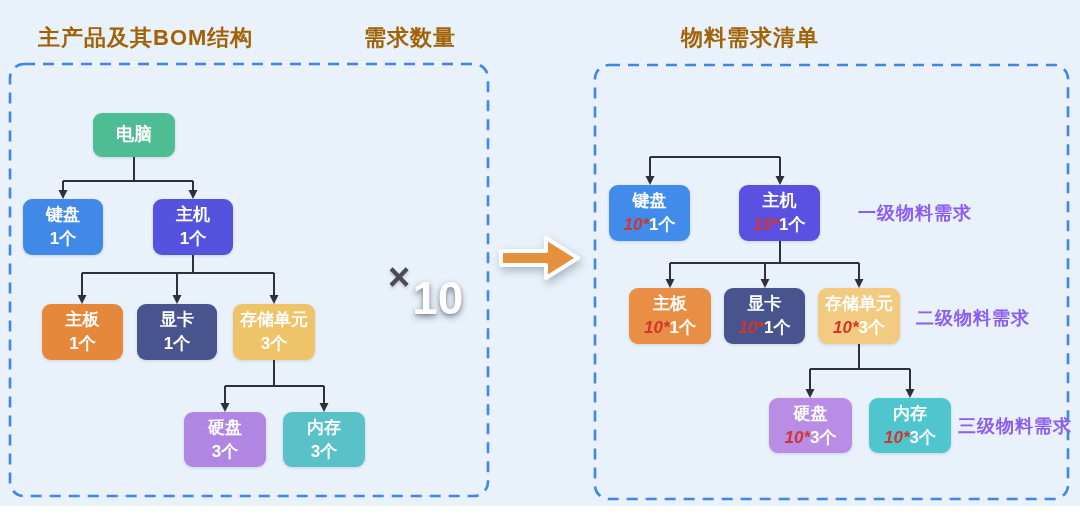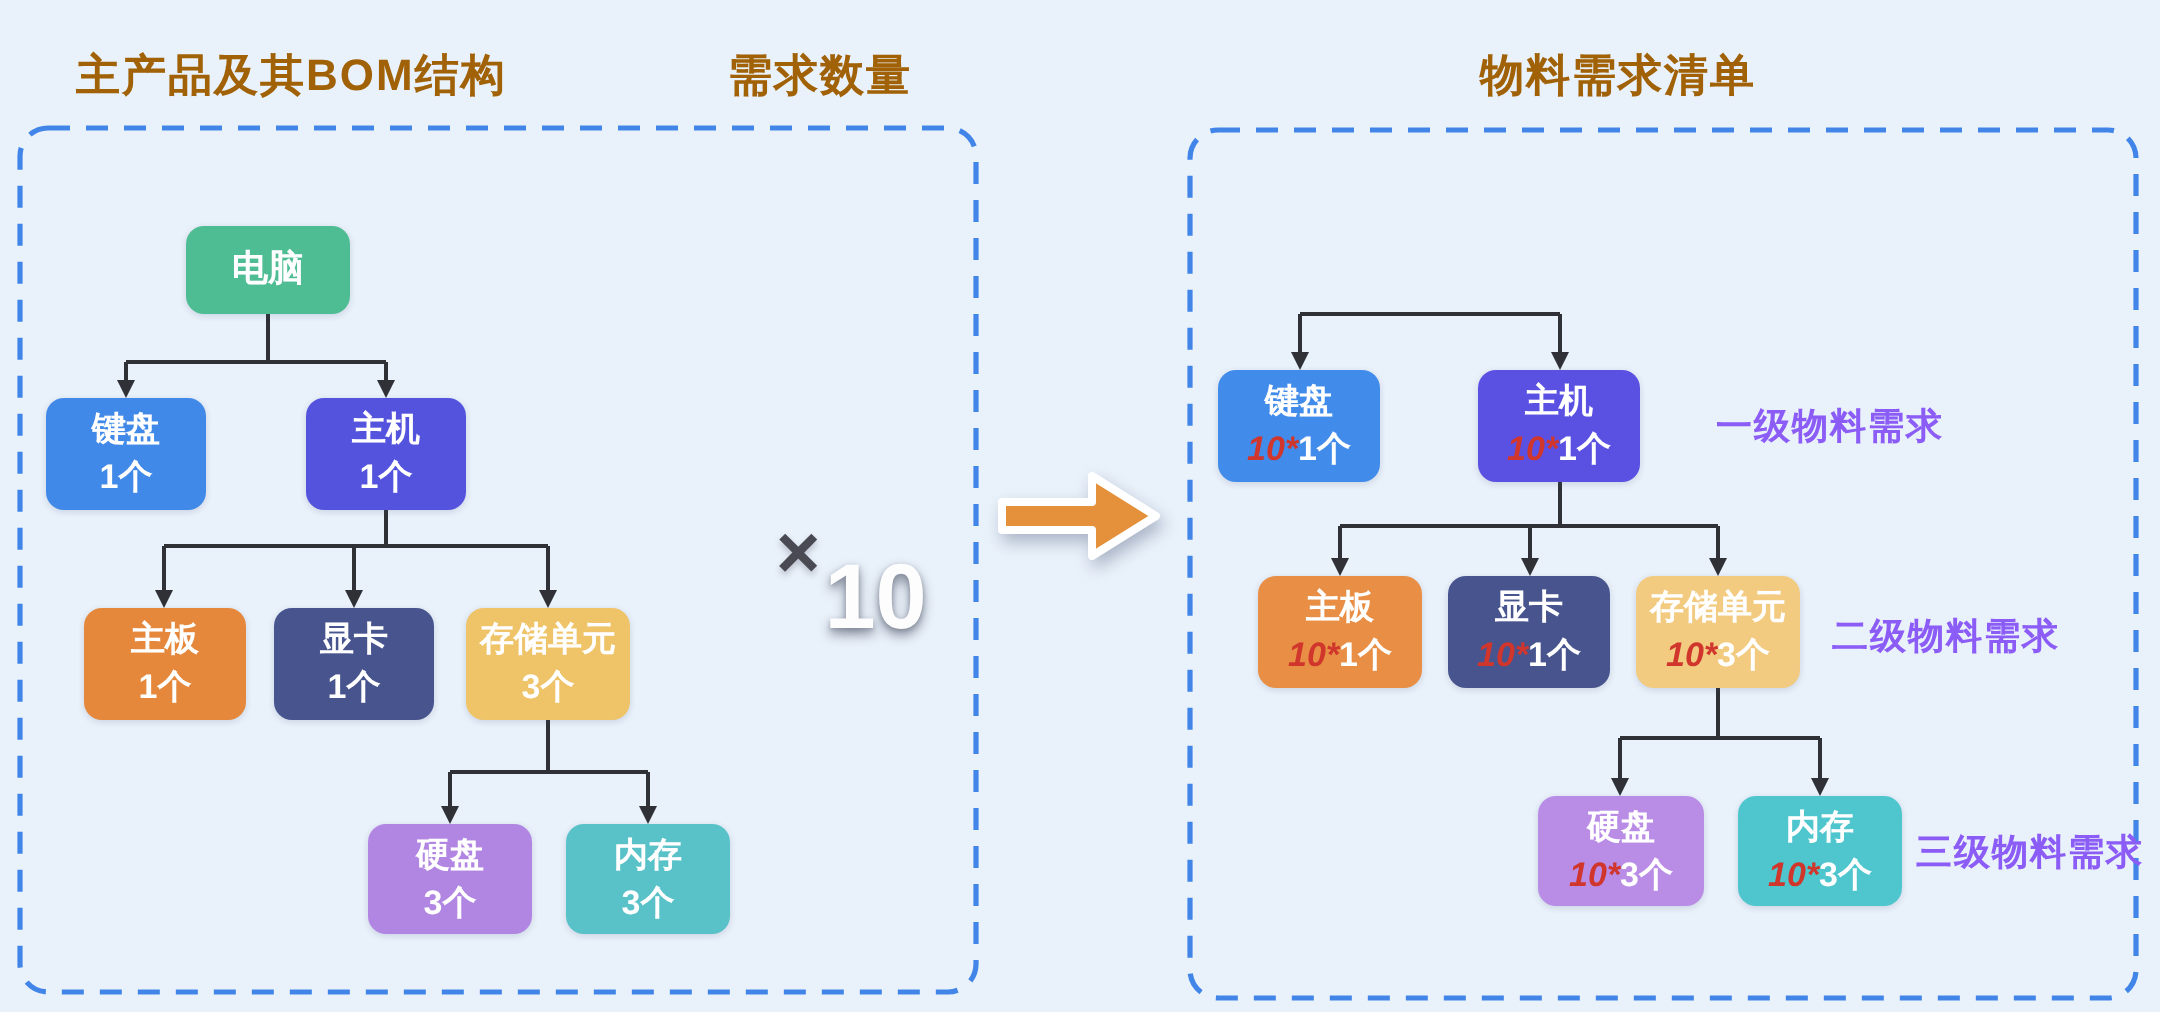--- a/index.html
+++ b/index.html
@@ -77,21 +77,21 @@
       <polygon points="665.5,279 674.5,279 670,288"></polygon>
       <polygon points="760.5,279 769.5,279 765,288"></polygon>
       <polygon points="854.5,279 863.5,279 859,288"></polygon>
       <polygon points="805.5,389 814.5,389 810,398"></polygon>
       <polygon points="905.5,389 914.5,389 910,398"></polygon>
     </g>
   </svg>
 
   <div class="title" style="left:38px;top:23px">主产品及其BOM结构</div>
   <div class="title" style="left:364px;top:23px">需求数量</div>
-  <div class="title" style="left:740px;top:23px">物料需求清单</div>
+  <div class="title" style="left:681px;top:23px">物料需求清单</div>
 
   <div class="node" style="left: 93px; top: 113px; width: 82px; height: 44px; font-size: 18px; background-color: rgb(79, 189, 148);">
     <div class="nlabel">电脑</div>
   </div>
 
   <div class="node" style="left: 23px; top: 199px; width: 80px; height: 56px; background-color: rgb(65, 137, 232);">
     <div class="nlabel">键盘</div>
     <div class="nqty"><span class="mult"></span><span>1个</span></div>
   </div>
   <div class="node" style="left: 153px; top: 199px; width: 80px; height: 56px; background-color: rgb(84, 83, 222);">

